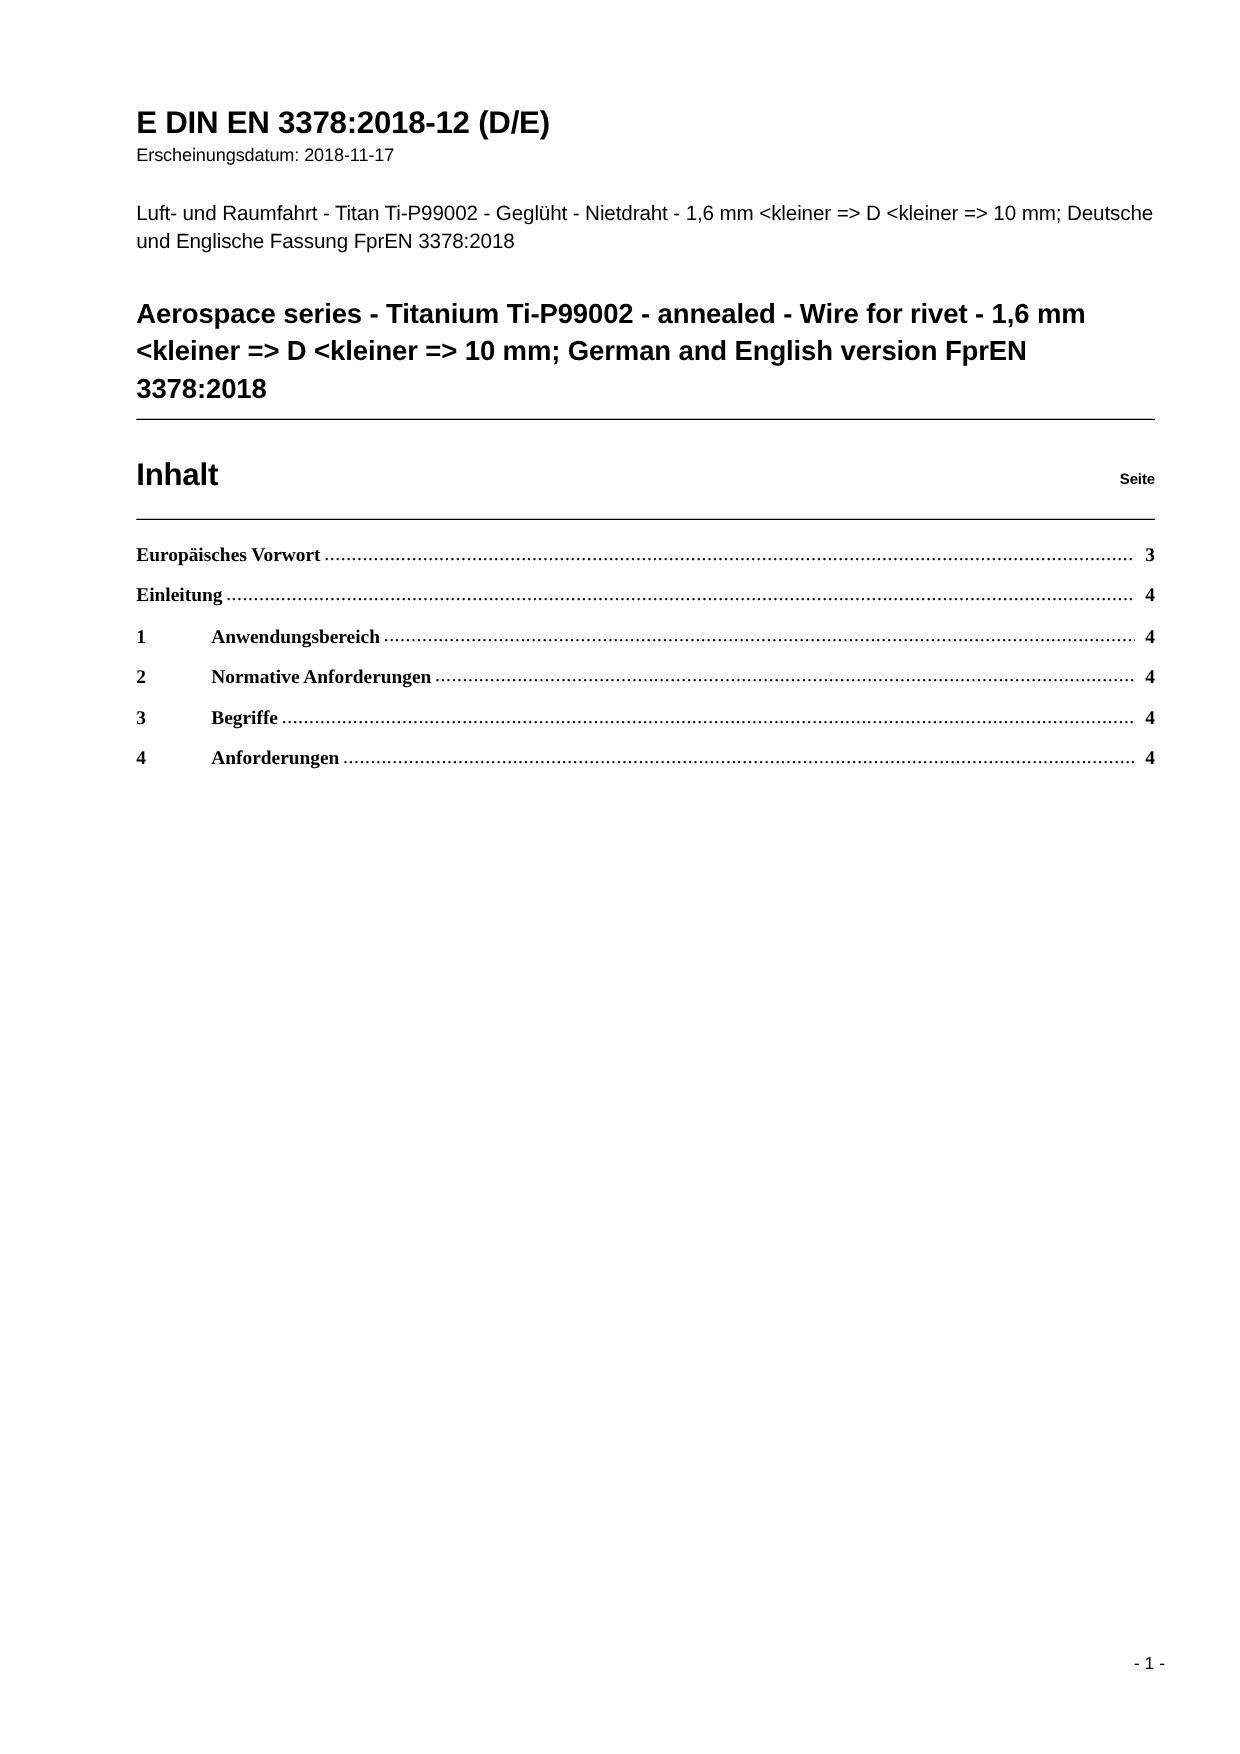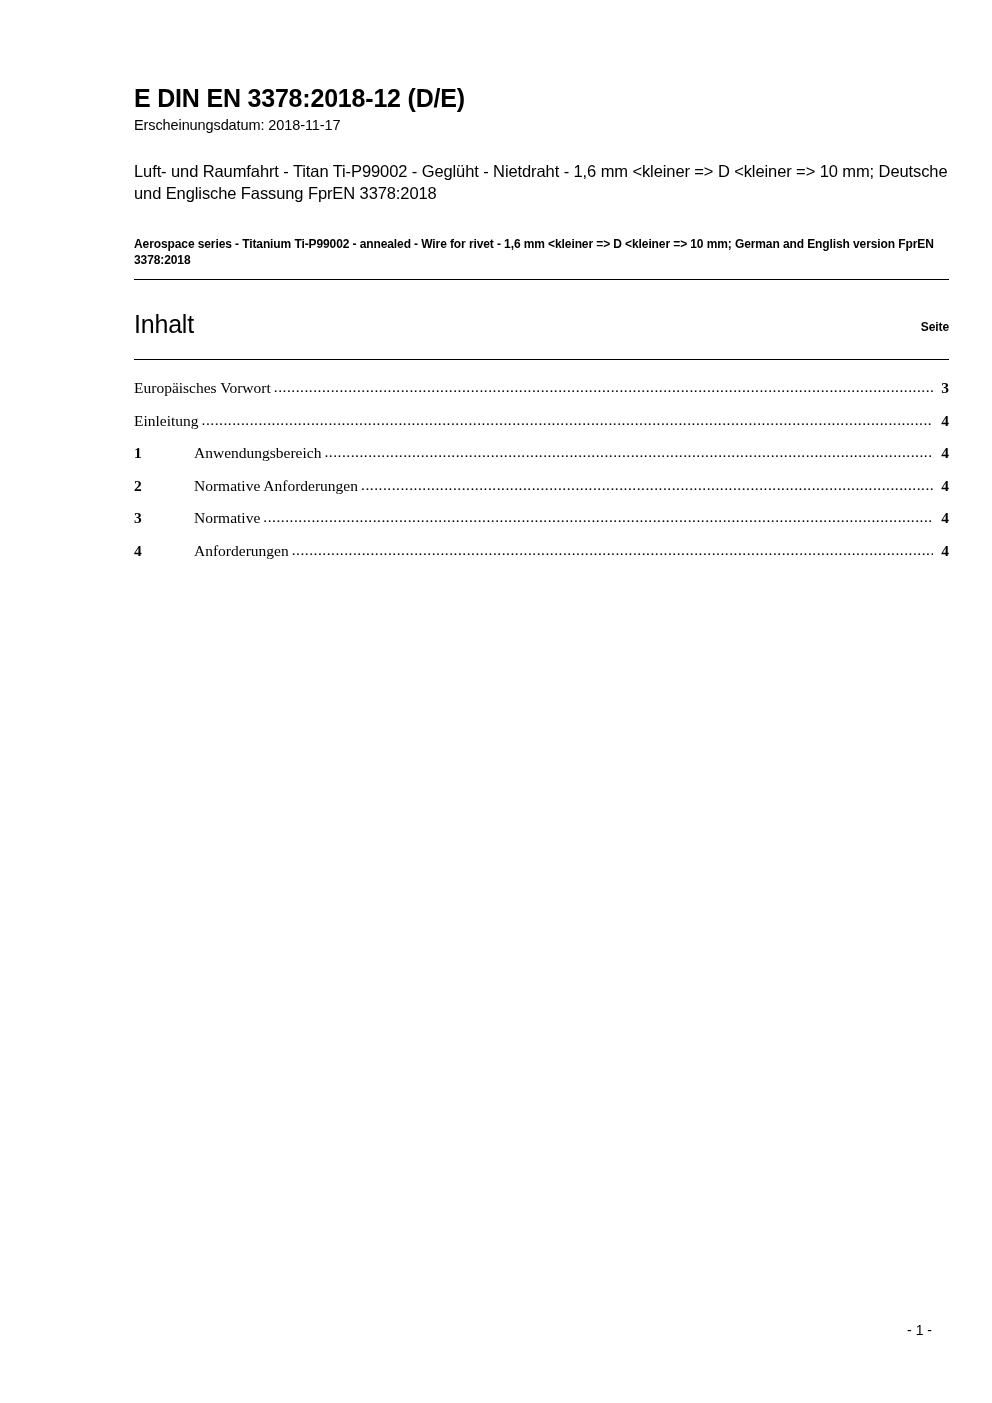--- a/index.html
+++ b/index.html
@@ -19,21 +19,21 @@
     position: absolute;
     left: 0;
     top: 0;
     width: 992px;
     height: 1403px;
     background: #ffffff;
     box-sizing: border-box;
   }
   .content {
     position: absolute;
-    left: 134px;
+    left: 109px;
     top: 84px;
     width: 815px;
   }
   .doc-title {
     font-family: "Liberation Sans", sans-serif;
     font-size: 25px;
     font-weight: bold;
     letter-spacing: -0.2px;
     line-height: 1.15;
     margin: 0;
@@ -48,42 +48,42 @@
   .title-de {
     font-family: "Liberation Sans", sans-serif;
     font-size: 16.5px;
     font-weight: normal;
     line-height: 1.35;
     margin: 27px 0 0 0;
     letter-spacing: -0.1px;
   }
   .title-en {
     font-family: "Liberation Sans", sans-serif;
-    font-size: 12px;
+    font-size: 22px;
     font-weight: bold;
     line-height: 1.35;
     margin: 32px 0 0 0;
     letter-spacing: -0.1px;
   }
   .rule {
     border: none;
     border-top: 1px solid #000000;
     margin: 10px 0 0 0;
     height: 0;
   }
   .toc-head {
     display: flex;
     align-items: flex-end;
     justify-content: space-between;
     margin-top: 32px;
   }
   .toc-title {
     font-family: "Liberation Sans", sans-serif;
     font-size: 25px;
-    font-weight: normal;
+    font-weight: bold;
     line-height: 1;
     letter-spacing: -0.2px;
   }
   .toc-pagelabel {
     font-family: "Liberation Sans", sans-serif;
     font-size: 12px;
     font-weight: bold;
     padding-bottom: 3px;
     letter-spacing: -0.1px;
   }
@@ -107,21 +107,21 @@
   }
   .toc-num {
     width: 60px;
     flex: 0 0 60px;
     font-family: "Liberation Serif", serif;
     font-weight: bold;
   }
   .toc-label {
     white-space: nowrap;
     font-family: "Liberation Serif", serif;
-    font-weight: normal;
+    font-weight: bold;
     text-align: center;
   }
   .toc-dots {
     flex: 1 1 auto;
     margin: 0 2px 0 3px;
     overflow: hidden;
     white-space: nowrap;
     font-family: "Liberation Serif", serif;
     font-weight: normal;
     font-size: 15.5px;
@@ -201,21 +201,21 @@
 
       <div class="toc-row level1">
         <span class="toc-num">2</span>
         <span class="toc-label">Normative Anforderungen</span>
         <span class="toc-dots">........................................................................................................................................................................................................................</span>
         <span class="toc-page">4</span>
       </div>
 
       <div class="toc-row level1">
         <span class="toc-num">3</span>
-        <span class="toc-label">Normative</span>
+        <span class="toc-label">Begriffe</span>
         <span class="toc-dots">........................................................................................................................................................................................................................</span>
         <span class="toc-page">4</span>
       </div>
 
       <div class="toc-row level1">
         <span class="toc-num">4</span>
         <span class="toc-label">Anforderungen</span>
         <span class="toc-dots">........................................................................................................................................................................................................................</span>
         <span class="toc-page">4</span>
       </div>

